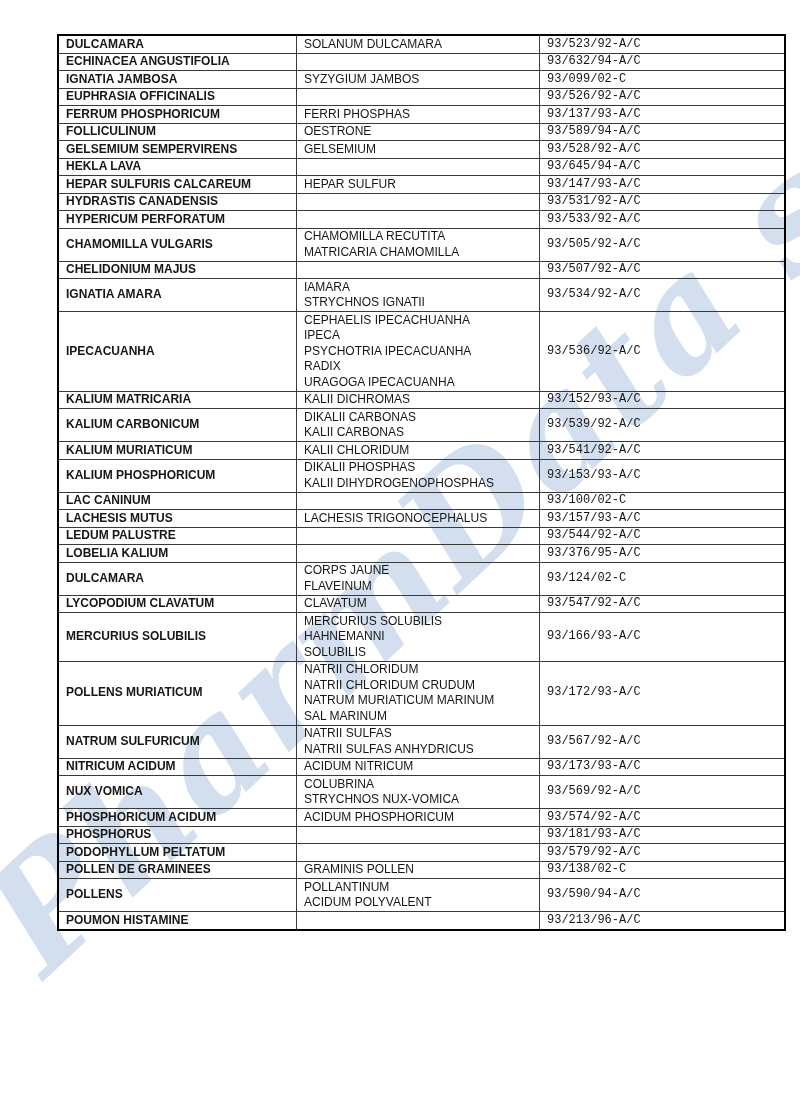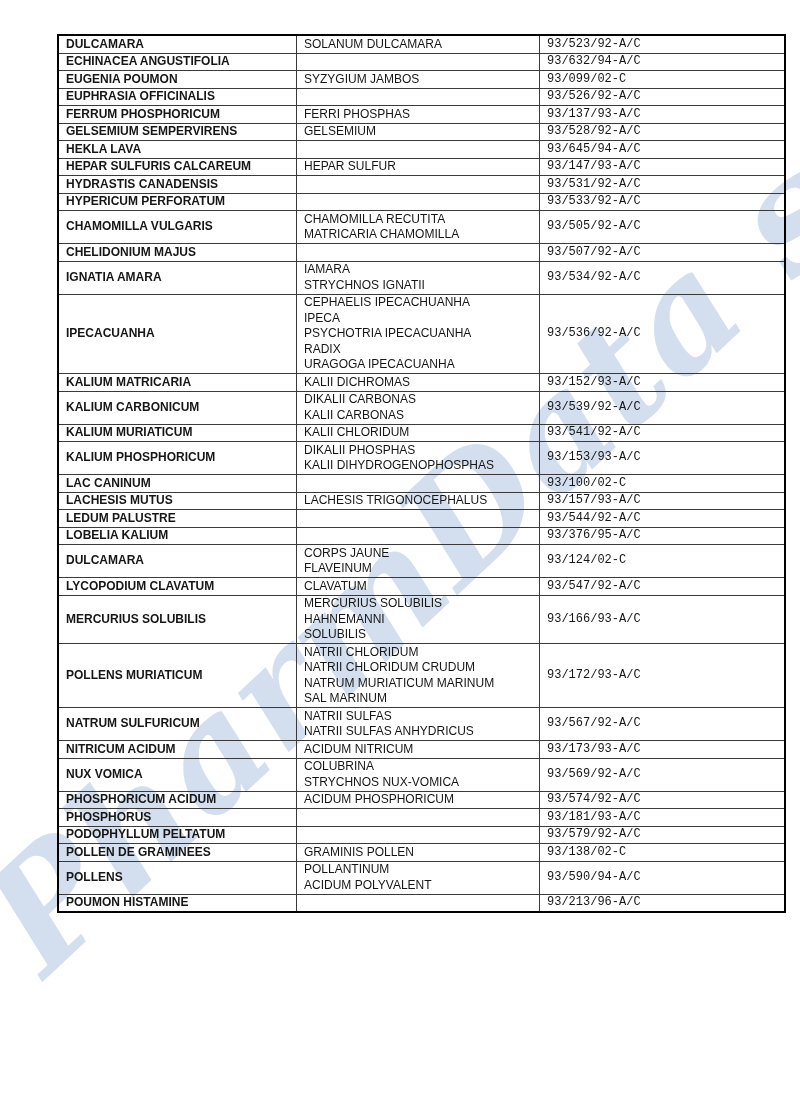--- a/index.html
+++ b/index.html
@@ -52,37 +52,44 @@
             <div>SOLANUM DULCAMARA</div>
           </td>
           <td class="c3">93/523/92-A/C</td>
         </tr>
         <tr>
           <td class="c1">ECHINACEA ANGUSTIFOLIA</td>
           <td class="c2"></td>
           <td class="c3">93/632/94-A/C</td>
         </tr>
         <tr>
-          <td class="c1">EUGENIA POUMON</td>
+          <td class="c1">IGNATIA JAMBOSA</td>
           <td class="c2">
             <div>SYZYGIUM JAMBOS</div>
           </td>
           <td class="c3">93/099/02-C</td>
         </tr>
         <tr>
           <td class="c1">EUPHRASIA OFFICINALIS</td>
           <td class="c2"></td>
           <td class="c3">93/526/92-A/C</td>
         </tr>
         <tr>
           <td class="c1">FERRUM PHOSPHORICUM</td>
           <td class="c2">
             <div>FERRI PHOSPHAS</div>
           </td>
           <td class="c3">93/137/93-A/C</td>
+        </tr>
+        <tr>
+          <td class="c1">FOLLICULINUM</td>
+          <td class="c2">
+            <div>OESTRONE</div>
+          </td>
+          <td class="c3">93/589/94-A/C</td>
         </tr>
         <tr>
           <td class="c1">GELSEMIUM SEMPERVIRENS</td>
           <td class="c2">
             <div>GELSEMIUM</div>
           </td>
           <td class="c3">93/528/92-A/C</td>
         </tr>
         <tr>
           <td class="c1">HEKLA LAVA</td>

